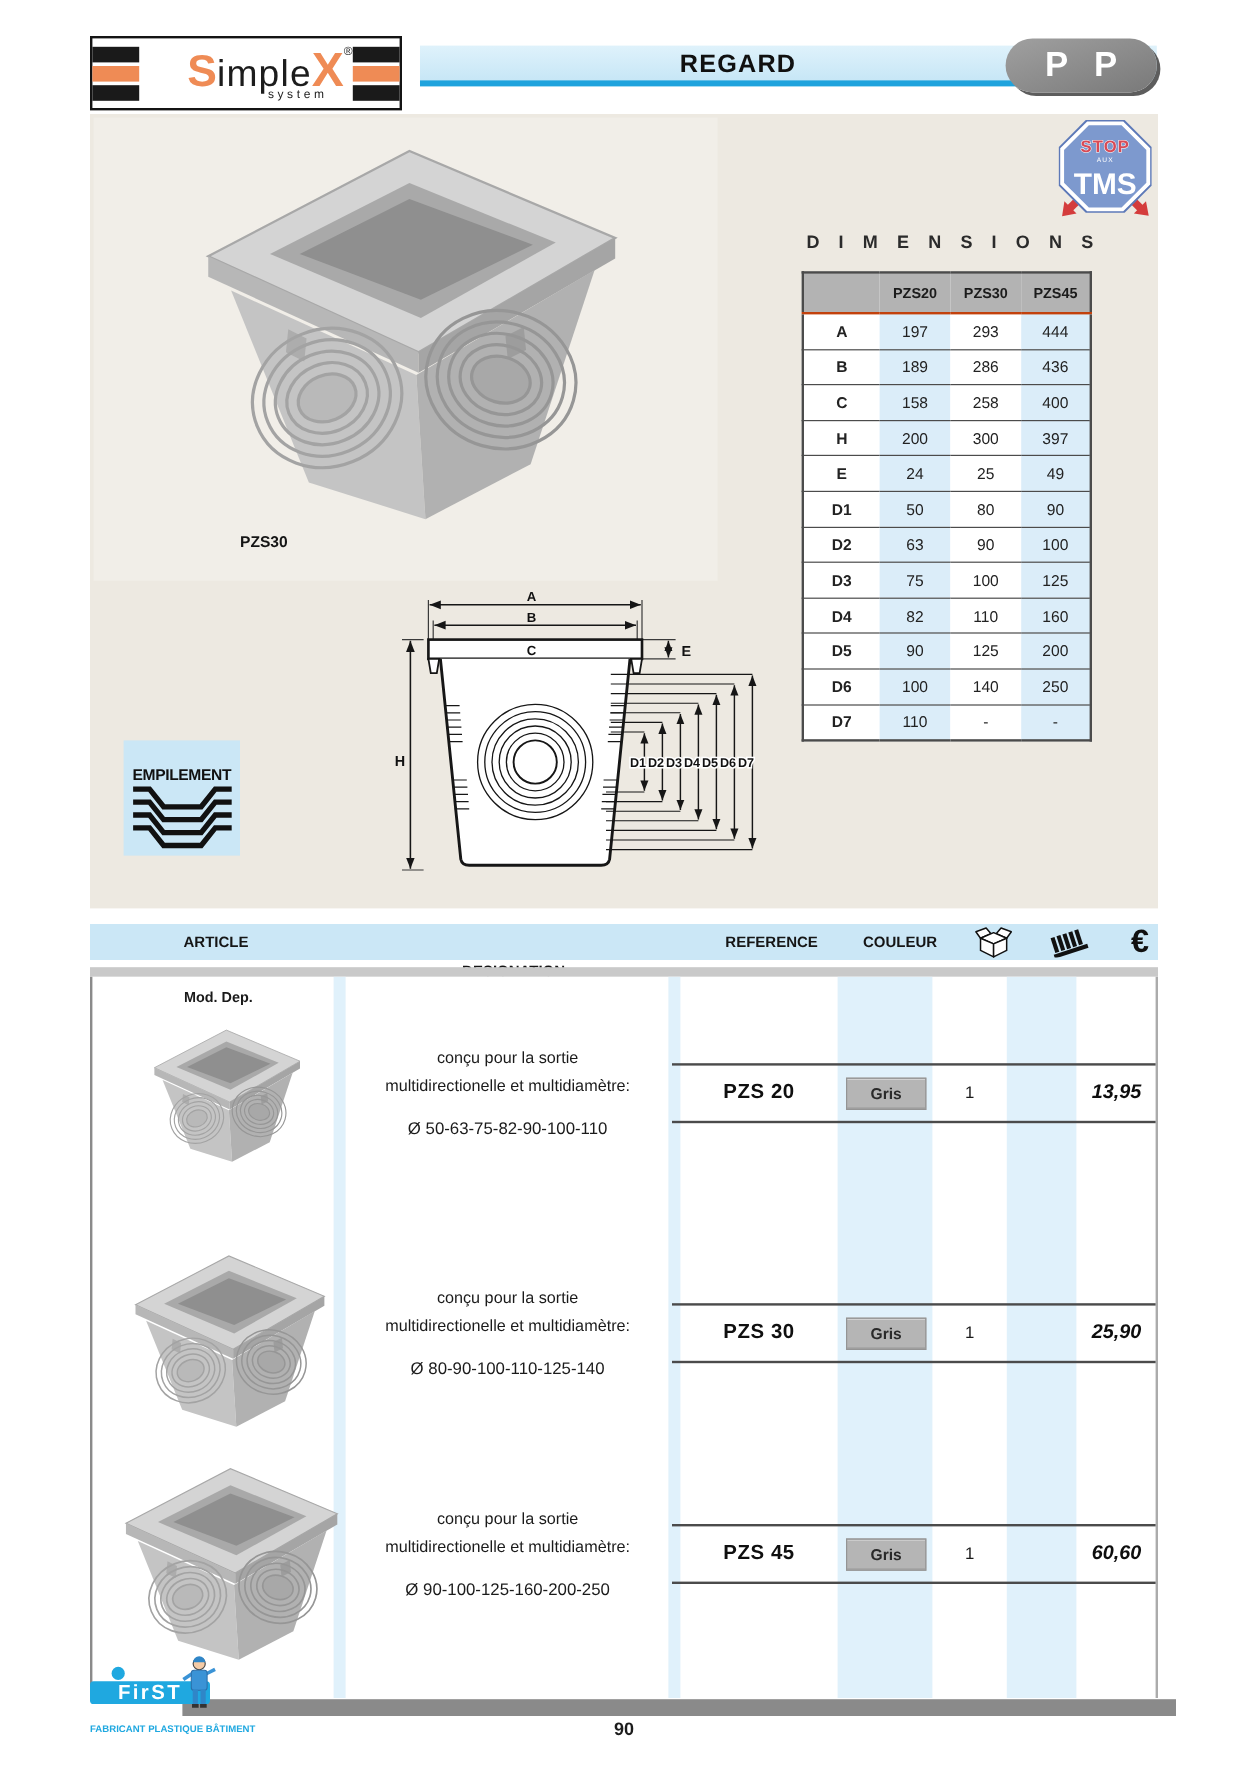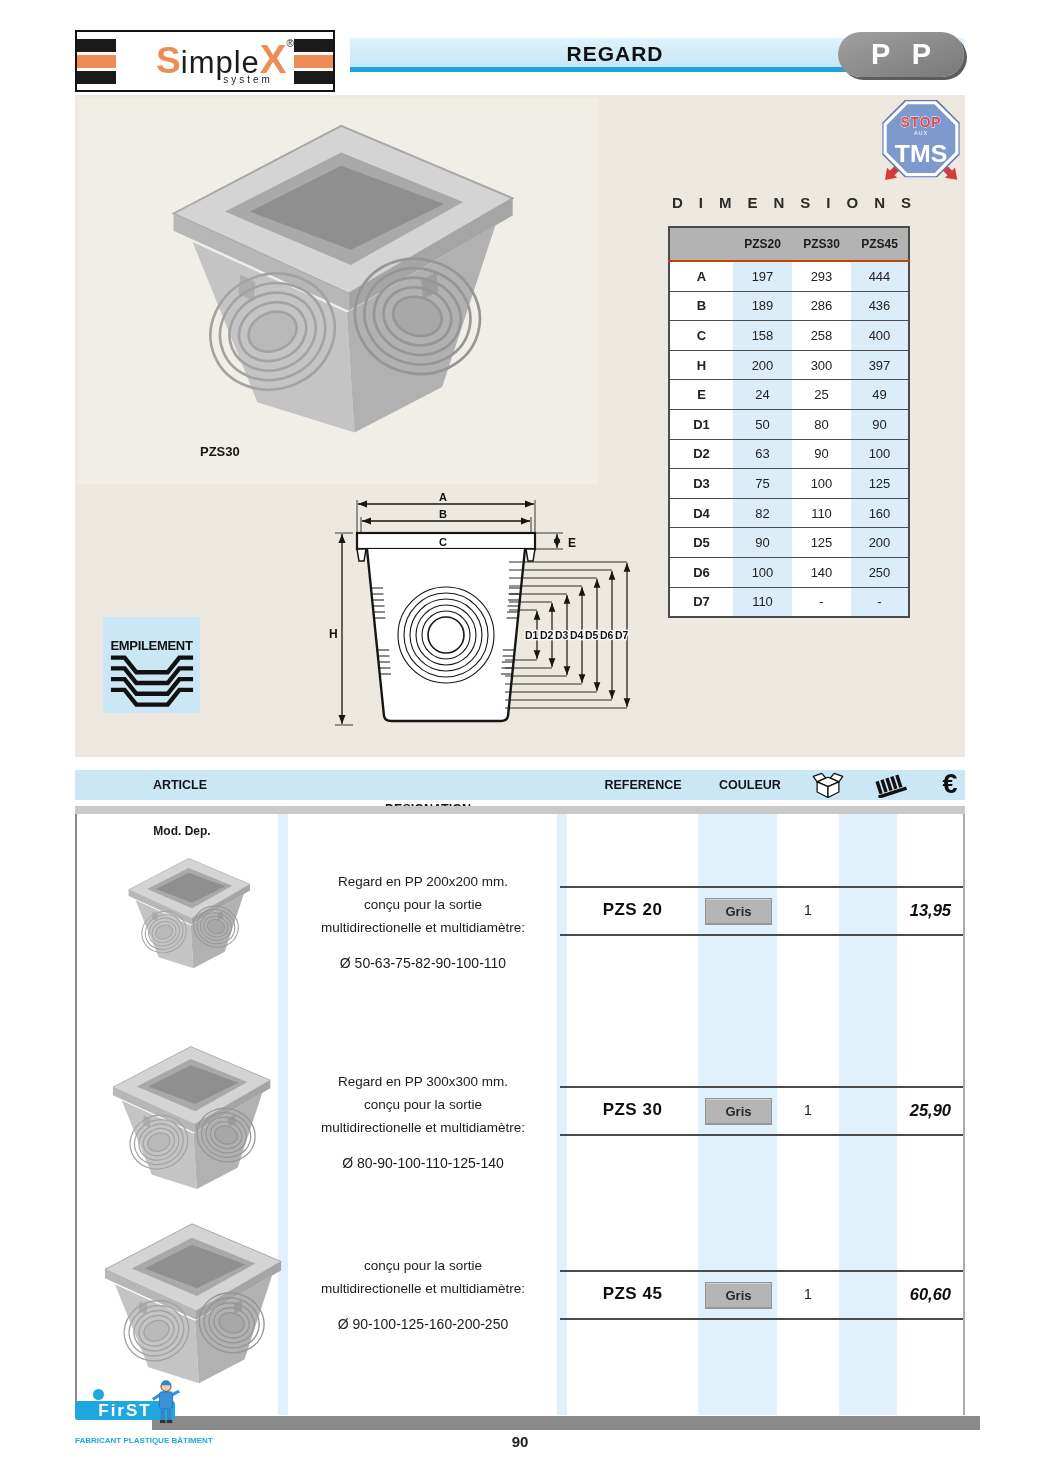--- a/index.html
+++ b/index.html
@@ -456,39 +456,37 @@
     <div class="stripe stripe-3"></div>
     <div class="stripe stripe-4"></div>
 
     <div class="mod-dep">Mod. Dep.</div>
 
     <div class="prow prow-0">
       <svg class="thumb t0" viewBox="0 0 220 190" xmlns="http://www.w3.org/2000/svg" xmlns:xlink="http://www.w3.org/1999/xlink">
           <use href="#chamber" xlink:href="#chamber"></use>
         </svg>
       <div class="desig">
-        <div>Regard en PP 200x200 mm.</div>
         <div>conçu pour la sortie</div>
         <div>multidirectionelle et multidiamètre:</div>
         <div class="diam">Ø 50-63-75-82-90-100-110</div>
       </div>
       <div class="rule rule-top"></div>
       <div class="rule rule-bot"></div>
       <div class="ref">PZS 20</div>
       <div class="badge">Gris</div>
       <div class="qty">1</div>
       <div class="price">13,95</div>
     </div>
 
     <div class="prow prow-1">
       <svg class="thumb t1" viewBox="0 0 220 190" xmlns="http://www.w3.org/2000/svg" xmlns:xlink="http://www.w3.org/1999/xlink">
           <use href="#chamber" xlink:href="#chamber"></use>
         </svg>
       <div class="desig">
-        <div>Regard en PP 300x300 mm.</div>
         <div>conçu pour la sortie</div>
         <div>multidirectionelle et multidiamètre:</div>
         <div class="diam">Ø 80-90-100-110-125-140</div>
       </div>
       <div class="rule rule-top"></div>
       <div class="rule rule-bot"></div>
       <div class="ref">PZS 30</div>
       <div class="badge">Gris</div>
       <div class="qty">1</div>
       <div class="price">25,90</div>

